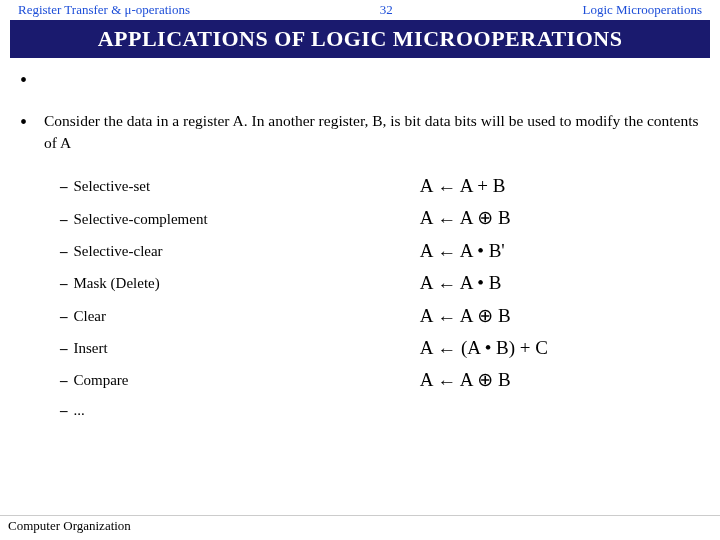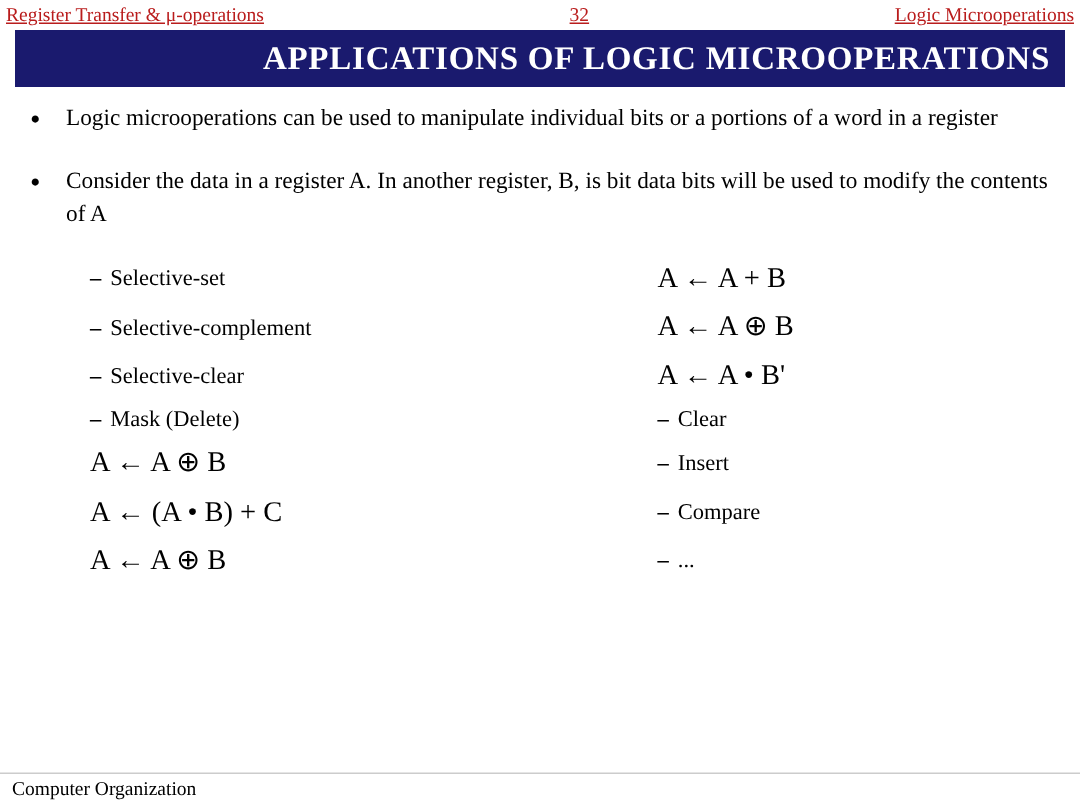--- a/index.html
+++ b/index.html
@@ -8,34 +8,33 @@
       height: 540px;
       background: #fff;
       font-family: 'Times New Roman', Times, serif;
       overflow: hidden;
     }
 
     .header {
       display: flex;
       justify-content: space-between;
       align-items: center;
-      padding: 2px 4px;
+      padding: 2px 18px;
       font-size: 13px;
-      color: #b91c1c;
-      text-decoration: underline;
+      color: #1d4ed8;
     }
 
     .header-center {
       font-size: 13px;
     }
 
     .title-bar {
       background: #1a1a6e;
       color: #fff;
-      text-align: right;
+      text-align: center;
       padding: 6px 10px;
       font-size: 22px;
       font-weight: bold;
       letter-spacing: 0.5px;
       margin: 0 10px;
     }
 
     .main-content {
       padding: 10px 20px 10px 20px;
     }
@@ -111,21 +110,20 @@
   <span>Logic Microoperations</span>
 </div>
 
 <div class="title-bar">
   <span>APPLICATIONS OF LOGIC MICROOPERATIONS</span>
 </div>
 
 <div class="main-content">
   <div class="bullet-point">
     <span class="bullet-dot">•</span>
-    <span class="bullet-text">Logic microoperations can be used to manipulate individual bits or a portions of a word in a register</span>
   </div>
 
   <div class="bullet-point">
     <span class="bullet-dot">•</span>
     <span class="bullet-text">Consider the data in a register A. In another register, B, is bit data bits will be used to modify the contents of A</span>
   </div>
 
   <div class="operations-grid" id="ops-grid">
   <div class="op-label">
         <span class="op-dash">–</span>
@@ -139,20 +137,21 @@
       <div class="op-formula">A ← A ⊕ B</div>
       <div class="op-label">
         <span class="op-dash">–</span>
         <span>Selective-clear</span>
       </div>
       <div class="op-formula">A ← A • B'</div>
       <div class="op-label">
         <span class="op-dash">–</span>
         <span>Mask (Delete)</span>
       </div>
+      <div class="op-formula">A ← A • B</div>
       <div class="op-label">
         <span class="op-dash">–</span>
         <span>Clear</span>
       </div>
       <div class="op-formula">A ← A ⊕ B</div>
       <div class="op-label">
         <span class="op-dash">–</span>
         <span>Insert</span>
       </div>
       <div class="op-formula">A ← (A • B) + C</div>

